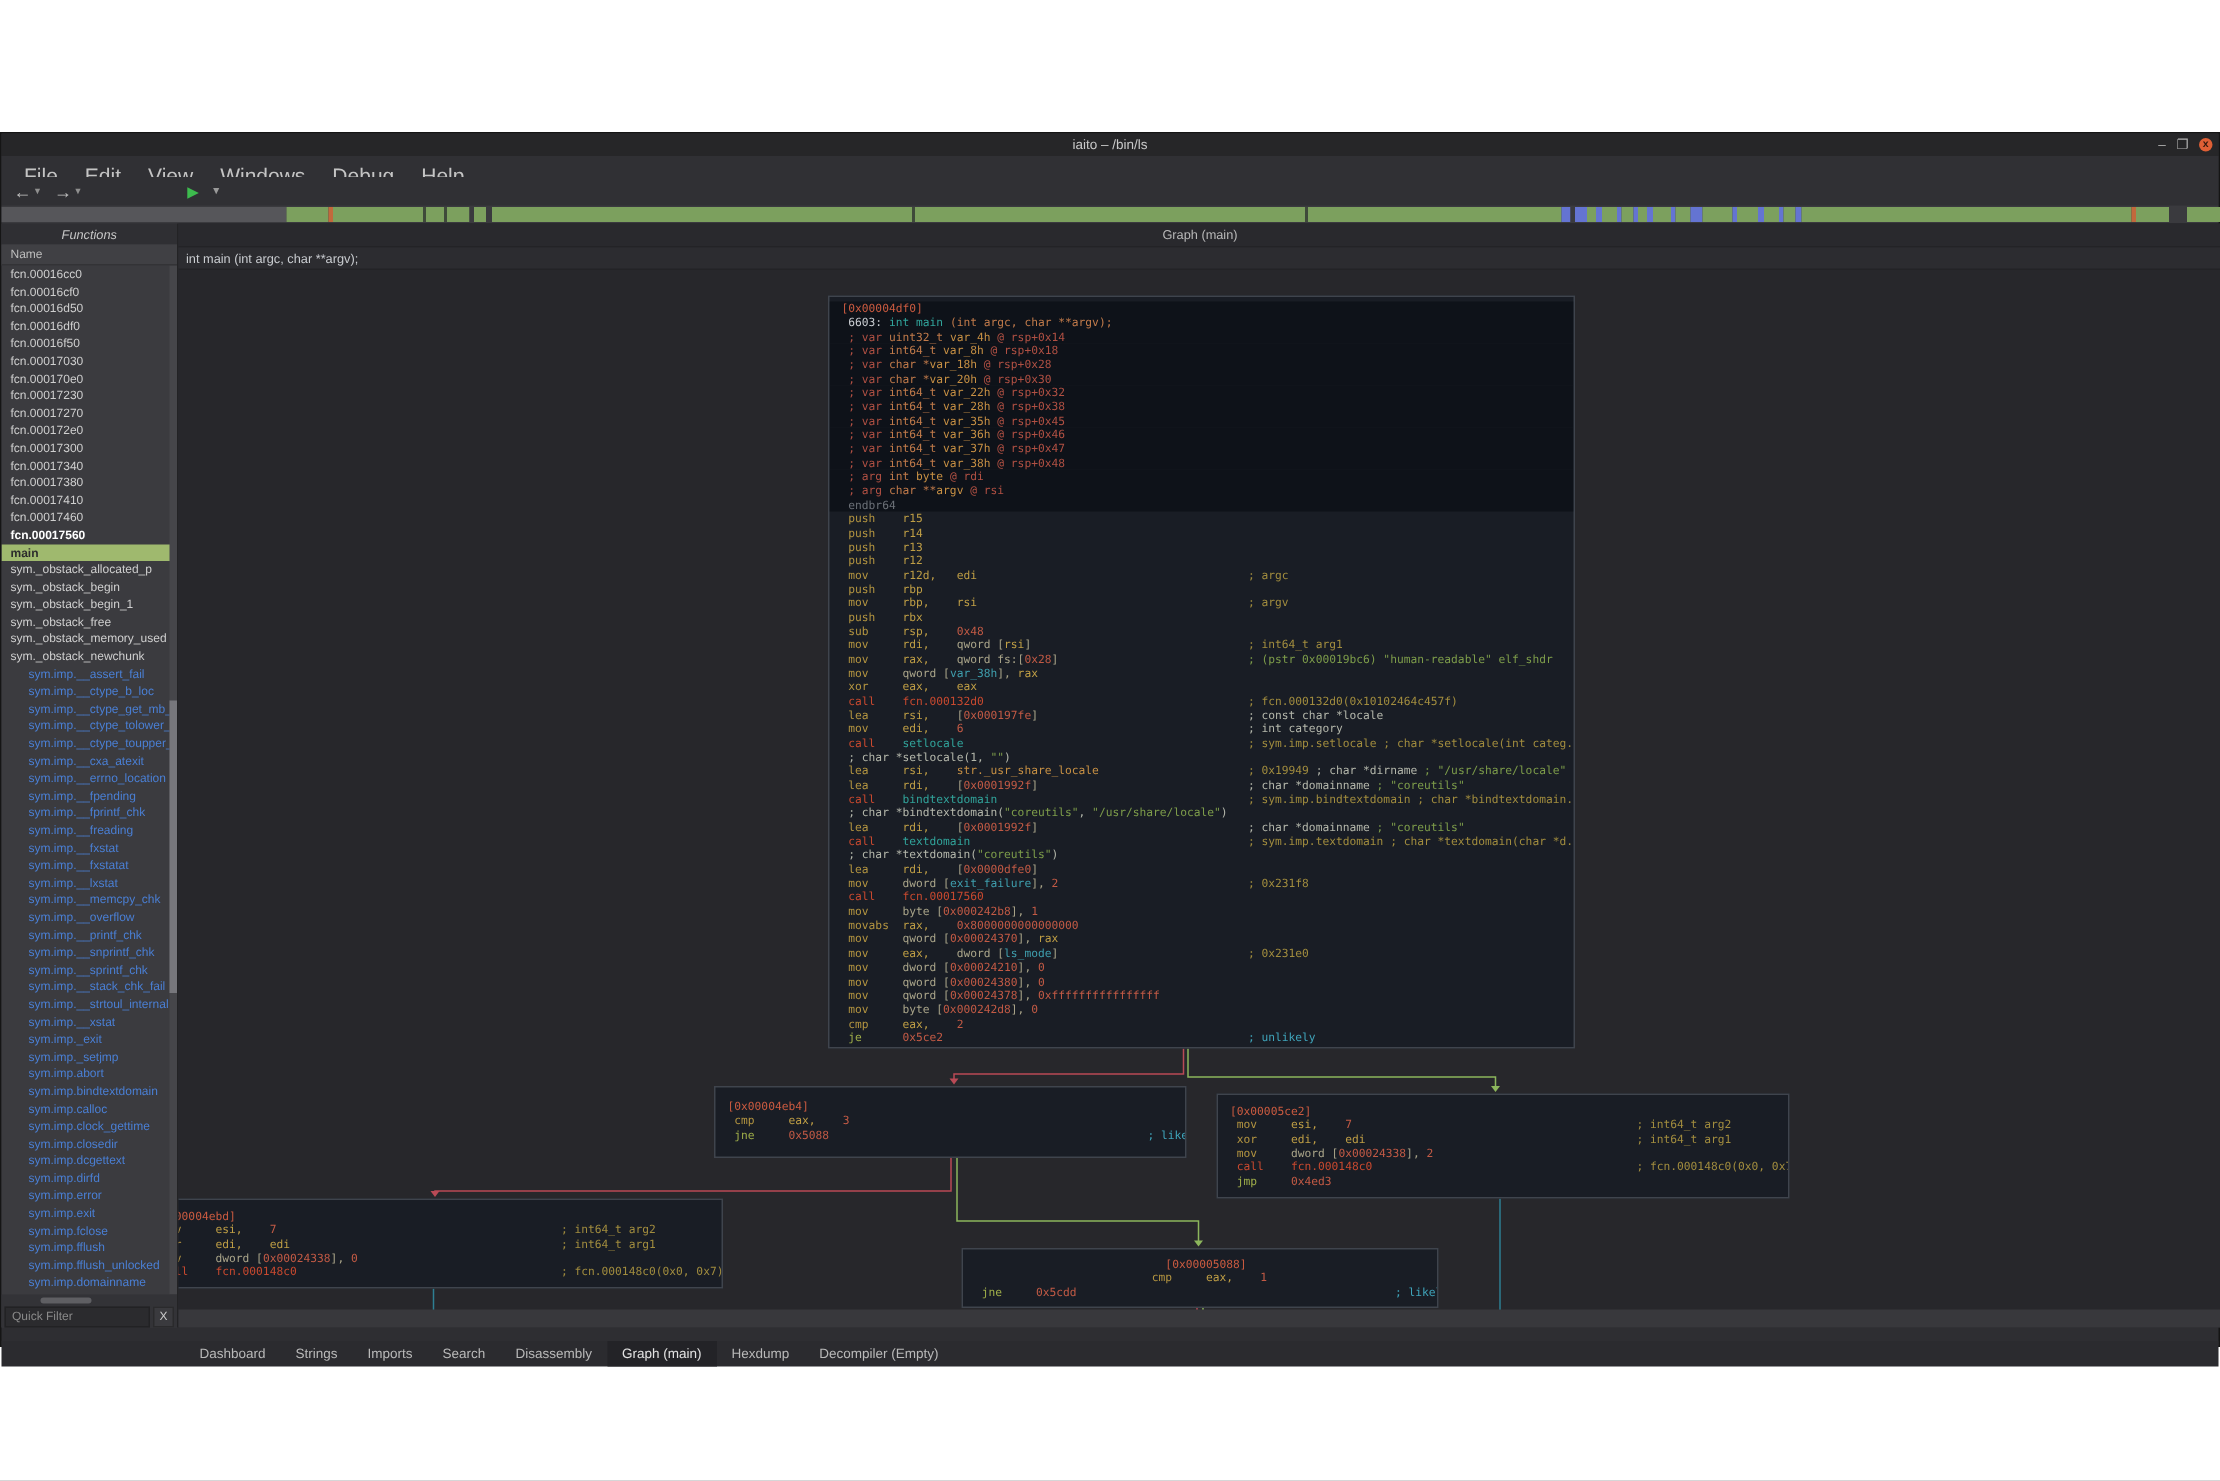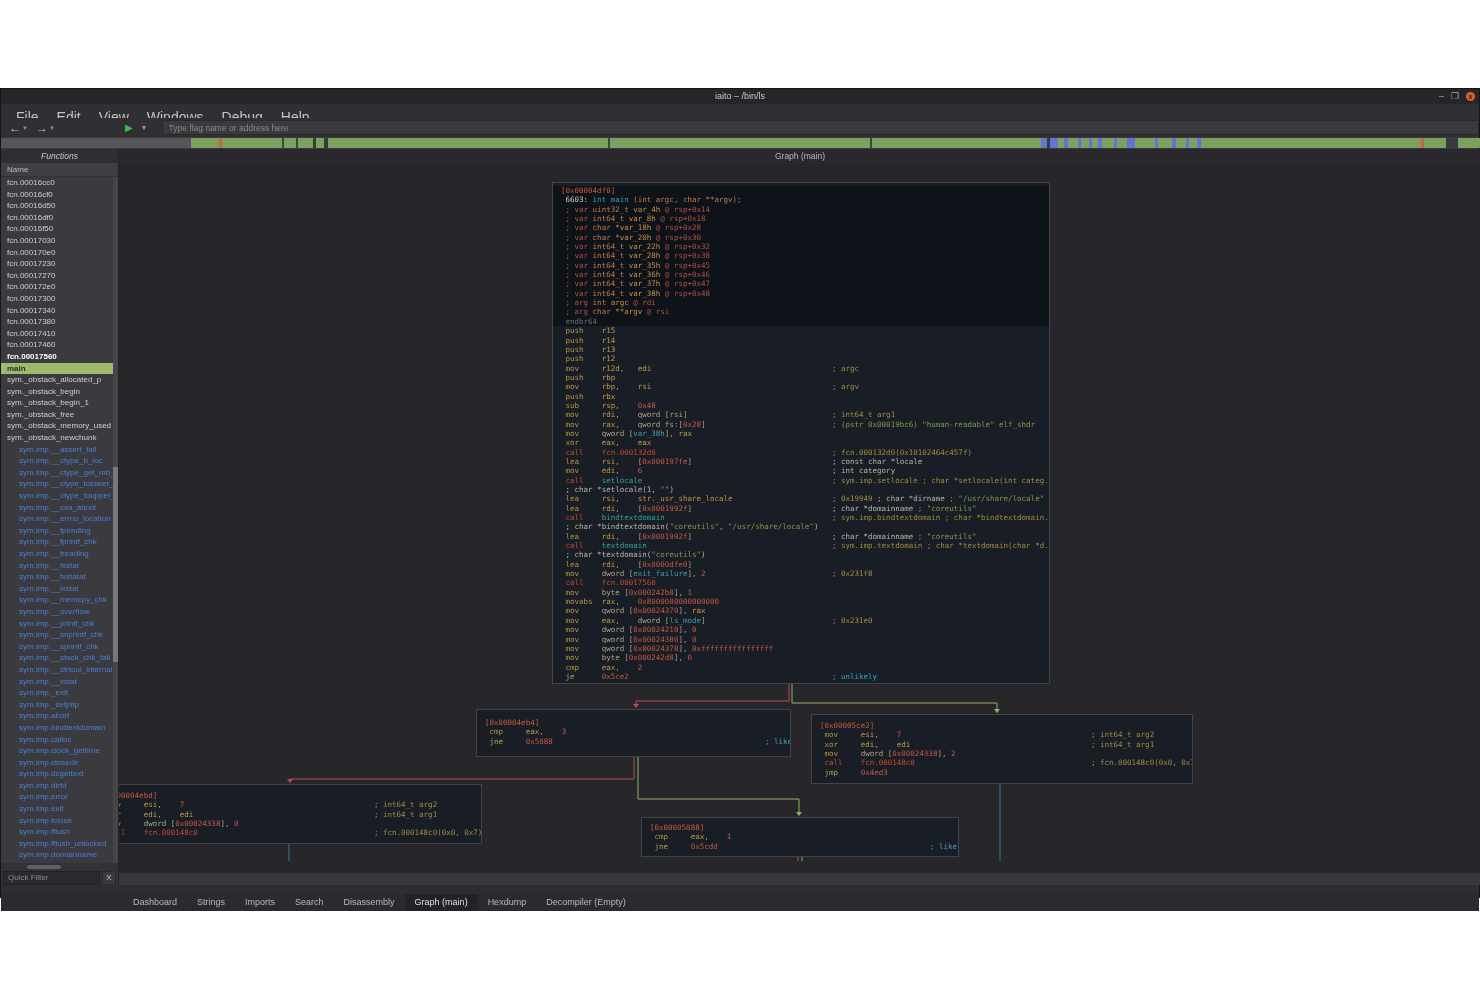--- a/index.html
+++ b/index.html
@@ -86,21 +86,20 @@
         <div class="menu-item">Help</div>
       </div>
 
     <div id="toolbar">
       <span class="navarrow">←</span>
         <span class="smallchev">▼</span>
       <span class="navarrow">→</span>
         <span class="smallchev">▼</span>
       <span id="playbtn">▶</span>
       <span id="playchev">▼</span>
-      <input id="addrsearch" placeholder="Type flag name or address here" style="">
     </div>
 
     <div id="ovwrap">
       <div id="ovstrip">
           <div class="ovseg" style="left: 0px; width: 190px; background: rgb(86, 86, 90);"></div>
           <div class="ovseg" style="left: 190px; width: 28px; background: rgb(124, 160, 94);"></div>
           <div class="ovseg" style="left: 218px; width: 3px; background: rgb(194, 105, 60);"></div>
           <div class="ovseg" style="left: 221px; width: 60px; background: rgb(124, 160, 94);"></div>
           <div class="ovseg" style="left: 281px; width: 2px; background: rgb(63, 74, 58);"></div>
           <div class="ovseg" style="left: 283px; width: 12px; background: rgb(124, 160, 94);"></div>
@@ -217,20 +216,21 @@
           <div id="fp-hthumb"></div>
         </div>
       <div id="fp-filterrow">
         <input id="quickfilter" placeholder="Quick Filter" style="">
         <div id="qf-close">X</div>
       </div>
     </div>
 
     <div id="graphdock">
       <div id="dock-title">Graph (main)</div>
+      <div id="sigbar">int main (int argc, char **argv);</div>
       <div id="canvas">
         <svg id="edgesvg" width="1362" height="696">
             <polyline points="670,519 670,536 517,536 517,540" fill="none" stroke="#b94a56" stroke-width="1"></polyline>
             <polygon points="514,539 520,539 517,543" fill="#b94a56"></polygon>
             <polyline points="673,519 673,538 878,538 878,545" fill="none" stroke="#8cb65c" stroke-width="1"></polyline>
             <polygon points="875,544 881,544 878,548" fill="#8cb65c"></polygon>
             <polyline points="515,592 515,614 171,614 171,615" fill="none" stroke="#b94a56" stroke-width="1"></polyline>
             <polygon points="168,614 174,614 171,618" fill="#b94a56"></polygon>
             <polyline points="519,592 519,634 680,634 680,648" fill="none" stroke="#8cb65c" stroke-width="1"></polyline>
             <polygon points="677,647 683,647 680,651" fill="#8cb65c"></polygon>
@@ -245,21 +245,21 @@
             <div class="asm-line d"><span class="tk-decl"> ; var </span><span class="tk-type">uint32_t </span><span class="tk-vnam">var_4h </span><span class="tk-decl">@ rsp+0x14</span></div>
             <div class="asm-line d"><span class="tk-decl"> ; var </span><span class="tk-type">int64_t </span><span class="tk-vnam">var_8h </span><span class="tk-decl">@ rsp+0x18</span></div>
             <div class="asm-line d"><span class="tk-decl"> ; var </span><span class="tk-type">char *</span><span class="tk-vnam">var_18h </span><span class="tk-decl">@ rsp+0x28</span></div>
             <div class="asm-line d"><span class="tk-decl"> ; var </span><span class="tk-type">char *</span><span class="tk-vnam">var_20h </span><span class="tk-decl">@ rsp+0x30</span></div>
             <div class="asm-line d"><span class="tk-decl"> ; var </span><span class="tk-type">int64_t </span><span class="tk-vnam">var_22h </span><span class="tk-decl">@ rsp+0x32</span></div>
             <div class="asm-line d"><span class="tk-decl"> ; var </span><span class="tk-type">int64_t </span><span class="tk-vnam">var_28h </span><span class="tk-decl">@ rsp+0x38</span></div>
             <div class="asm-line d"><span class="tk-decl"> ; var </span><span class="tk-type">int64_t </span><span class="tk-vnam">var_35h </span><span class="tk-decl">@ rsp+0x45</span></div>
             <div class="asm-line d"><span class="tk-decl"> ; var </span><span class="tk-type">int64_t </span><span class="tk-vnam">var_36h </span><span class="tk-decl">@ rsp+0x46</span></div>
             <div class="asm-line d"><span class="tk-decl"> ; var </span><span class="tk-type">int64_t </span><span class="tk-vnam">var_37h </span><span class="tk-decl">@ rsp+0x47</span></div>
             <div class="asm-line d"><span class="tk-decl"> ; var </span><span class="tk-type">int64_t </span><span class="tk-vnam">var_38h </span><span class="tk-decl">@ rsp+0x48</span></div>
-            <div class="asm-line d"><span class="tk-decl"> ; arg </span><span class="tk-type">int </span><span class="tk-vnam">argc </span><span class="tk-decl">@ rdi</span></div>
+            <div class="asm-line d"><span class="tk-decl"> ; arg </span><span class="tk-type">int </span><span class="tk-vnam">byte </span><span class="tk-decl">@ rdi</span></div>
             <div class="asm-line d"><span class="tk-decl"> ; arg </span><span class="tk-type">char **</span><span class="tk-vnam">argv </span><span class="tk-decl">@ rsi</span></div>
             <div class="asm-line d"><span class="tk-dim"> endbr64</span></div>
             <div class="asm-line"><span class="tk-mn"> push    </span><span class="tk-reg">r15</span></div>
             <div class="asm-line"><span class="tk-mn"> push    </span><span class="tk-reg">r14</span></div>
             <div class="asm-line"><span class="tk-mn"> push    </span><span class="tk-reg">r13</span></div>
             <div class="asm-line"><span class="tk-mn"> push    </span><span class="tk-reg">r12</span></div>
             <div class="asm-line"><span class="tk-mn"> mov     </span><span class="tk-reg">r12d,   </span><span class="tk-reg">edi</span><span>                                        </span><span class="tk-com">; argc</span></div>
             <div class="asm-line"><span class="tk-mn"> push    </span><span class="tk-reg">rbp</span></div>
             <div class="asm-line"><span class="tk-mn"> mov     </span><span class="tk-reg">rbp,    </span><span class="tk-reg">rsi</span><span>                                        </span><span class="tk-com">; argv</span></div>
             <div class="asm-line"><span class="tk-mn"> push    </span><span class="tk-reg">rbx</span></div>
@@ -307,21 +307,21 @@
             <div class="asm-line"><span class="tk-call"> call    </span><span class="tk-call">fcn.000148c0</span><span>                                       </span><span class="tk-com">; fcn.000148c0(0x0, 0x7)</span></div>
             <div class="asm-line"><span class="tk-cfl"> jmp     </span><span class="tk-num">0x4ed3</span></div>
           </div>
           <div class="gblock" style="left: -25px; top: 619px; width: 388px; height: 60px; padding-top: 6px;">
             <div class="asm-line"><span class="tk-addr">[0x00004ebd]</span></div>
             <div class="asm-line"><span class="tk-mn"> mov     </span><span class="tk-reg">esi,    </span><span class="tk-num">7</span><span>                                          </span><span class="tk-com">; int64_t arg2</span></div>
             <div class="asm-line"><span class="tk-mn"> xor     </span><span class="tk-reg">edi,    </span><span class="tk-reg">edi</span><span>                                        </span><span class="tk-com">; int64_t arg1</span></div>
             <div class="asm-line"><span class="tk-mn"> mov     </span><span class="tk-kw">dword [</span><span class="tk-num">0x00024338</span><span class="tk-kw">], </span><span class="tk-num">0</span></div>
             <div class="asm-line"><span class="tk-call"> call    </span><span class="tk-call">fcn.000148c0</span><span>                                       </span><span class="tk-com">; fcn.000148c0(0x0, 0x7)</span></div>
           </div>
-          <div class="gblock" style="left: 522px; top: 652px; width: 318px; height: 40px; padding-top: 5px;">
+          <div class="gblock" style="left: 522px; top: 652px; width: 318px; height: 40px; padding-top: 5px; text-align: center;">
             <div class="asm-line"><span class="tk-addr">[0x00005088]</span></div>
             <div class="asm-line"><span class="tk-mn"> cmp     </span><span class="tk-reg">eax,    </span><span class="tk-num">1</span></div>
             <div class="asm-line"><span class="tk-cfl"> jne     </span><span class="tk-num">0x5cdd</span><span>                                               </span><span class="tk-lik">; likely</span></div>
           </div>
         </div>
     </div>
 
     <div id="bottomsep"></div>
     <div id="tabbar">
         <div class="tab">Dashboard</div>

